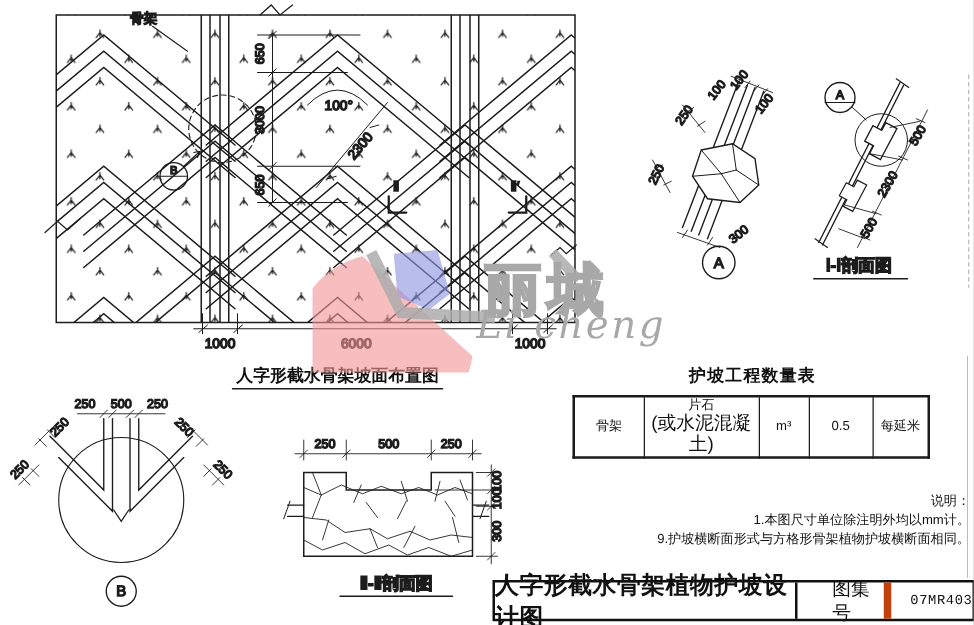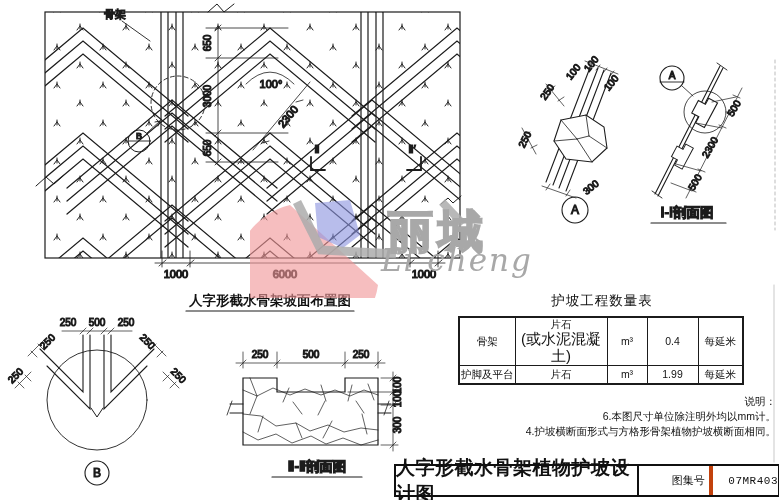--- a/index.html
+++ b/index.html
@@ -5,34 +5,34 @@
   html,body{margin:0;padding:0;background:#888;}
   #sheet{position:relative;width:779px;height:500px;background:#ffffff;overflow:hidden;
          font-family:"Liberation Sans",sans-serif;color:#111;padding-left:36px;}
   svg text{font-family:"Liberation Sans",sans-serif;fill:#111;}
   .dim{font-size:10px;}
   .dim11{font-size:11px;}
   .cap{font-size:13.5px;font-weight:bold;}
   .small{font-size:15px;}
   
   #qt-title{position:absolute;left:458px;top:292px;width:288px;text-align:center;
-            font-size:13.5px;font-weight:normal;letter-spacing:1px;}
+            font-size:13.5px;font-weight:bold;letter-spacing:1px;}
   table.qt{position:absolute;left:458px;top:316px;border-collapse:collapse;
            border:2px solid #1b1b1b;table-layout:fixed;}
   table.qt td,table.qt th{border:1px solid #1b1b1b;font-weight:normal;text-align:center;
            vertical-align:middle;font-size:10.5px;padding:0 1px;line-height:1.15;}
   
   #notes{position:absolute;left:490px;top:394px;width:286px;font-size:10.5px;line-height:14.8px;text-align:right;}
   
   #tblock{position:absolute;left:394px;top:464px;width:386px;height:33px;
           border:2px solid #101010;box-sizing:border-box;display:flex;background:#fff;gap:15px;}
   #tblock .t-main{width:271px;display:flex;align-items:center;justify-content:center;
           font-size:19px;font-weight:bold;letter-spacing:0.5px;border-right:2px solid #101010;}
   #tblock .t-lab{width:47px;display:flex;align-items:center;justify-content:center;
-          font-size:11px;border-right:4px solid #c2410c;margin-left:13px;}
+          font-size:15px;border-right:6px solid #c2410c;margin-left:13px;}
   #tblock .t-no{flex:1;display:flex;align-items:center;justify-content:center;
           font-size:11px;font-family:"Liberation Mono",monospace;letter-spacing:0.5px;}
   
   #logo{position:absolute;left:250px;top:190px;width:300px;height:108px;pointer-events:none;}
   #logo .cn{position:absolute;left:138px;top:12px;font-size:45px;font-weight:bold;
         letter-spacing:5px;color:rgba(255,255,255,0.15);
         -webkit-text-stroke:2px #a8a8a8;text-stroke:2px #a8a8a8;}
   #logo .en{position:absolute;left:131px;top:52px;font-size:31px;font-style:italic;
         font-family:"DejaVu Serif",serif;color:#a8a8a8;letter-spacing:2px;}
 </style>
@@ -243,37 +243,30 @@
         <col style="width:45px">
       </colgroup>
   <tbody>
   <tr style="height:27px;">
     <td>骨架</td>
     <td>
       <div>片石</div>
       <div class="small">(或水泥混凝土)</div>
     </td>
     <td>m³</td>
-    <td>0.4</td>
-    <td>每延米</td>
-  </tr>
-  <tr style="height:19px;">
-    <td>护脚及平台</td>
-    <td>片石</td>
-    <td>m³</td>
-    <td>1.99</td>
+    <td>0.5</td>
     <td>每延米</td>
   </tr>
 </tbody>
     </table>
 
 <div id="notes">
   <div>说明：</div>
-  <div>6.本图尺寸单位除注明外均以mm计。</div>
-  <div>4.护坡横断面形式与方格形骨架植物护坡横断面相同。</div>
+  <div>1.本图尺寸单位除注明外均以mm计。</div>
+  <div>9.护坡横断面形式与方格形骨架植物护坡横断面相同。</div>
 </div>
 
 <div id="tblock">
   <div class="t-main">人字形截水骨架植物护坡设计图</div>
   <div class="t-lab">图集号</div>
   <div class="t-no">07MR403</div>
 </div>
 
 <div id="logo">
   <svg width="300" height="108" viewBox="0 0 300 108">

